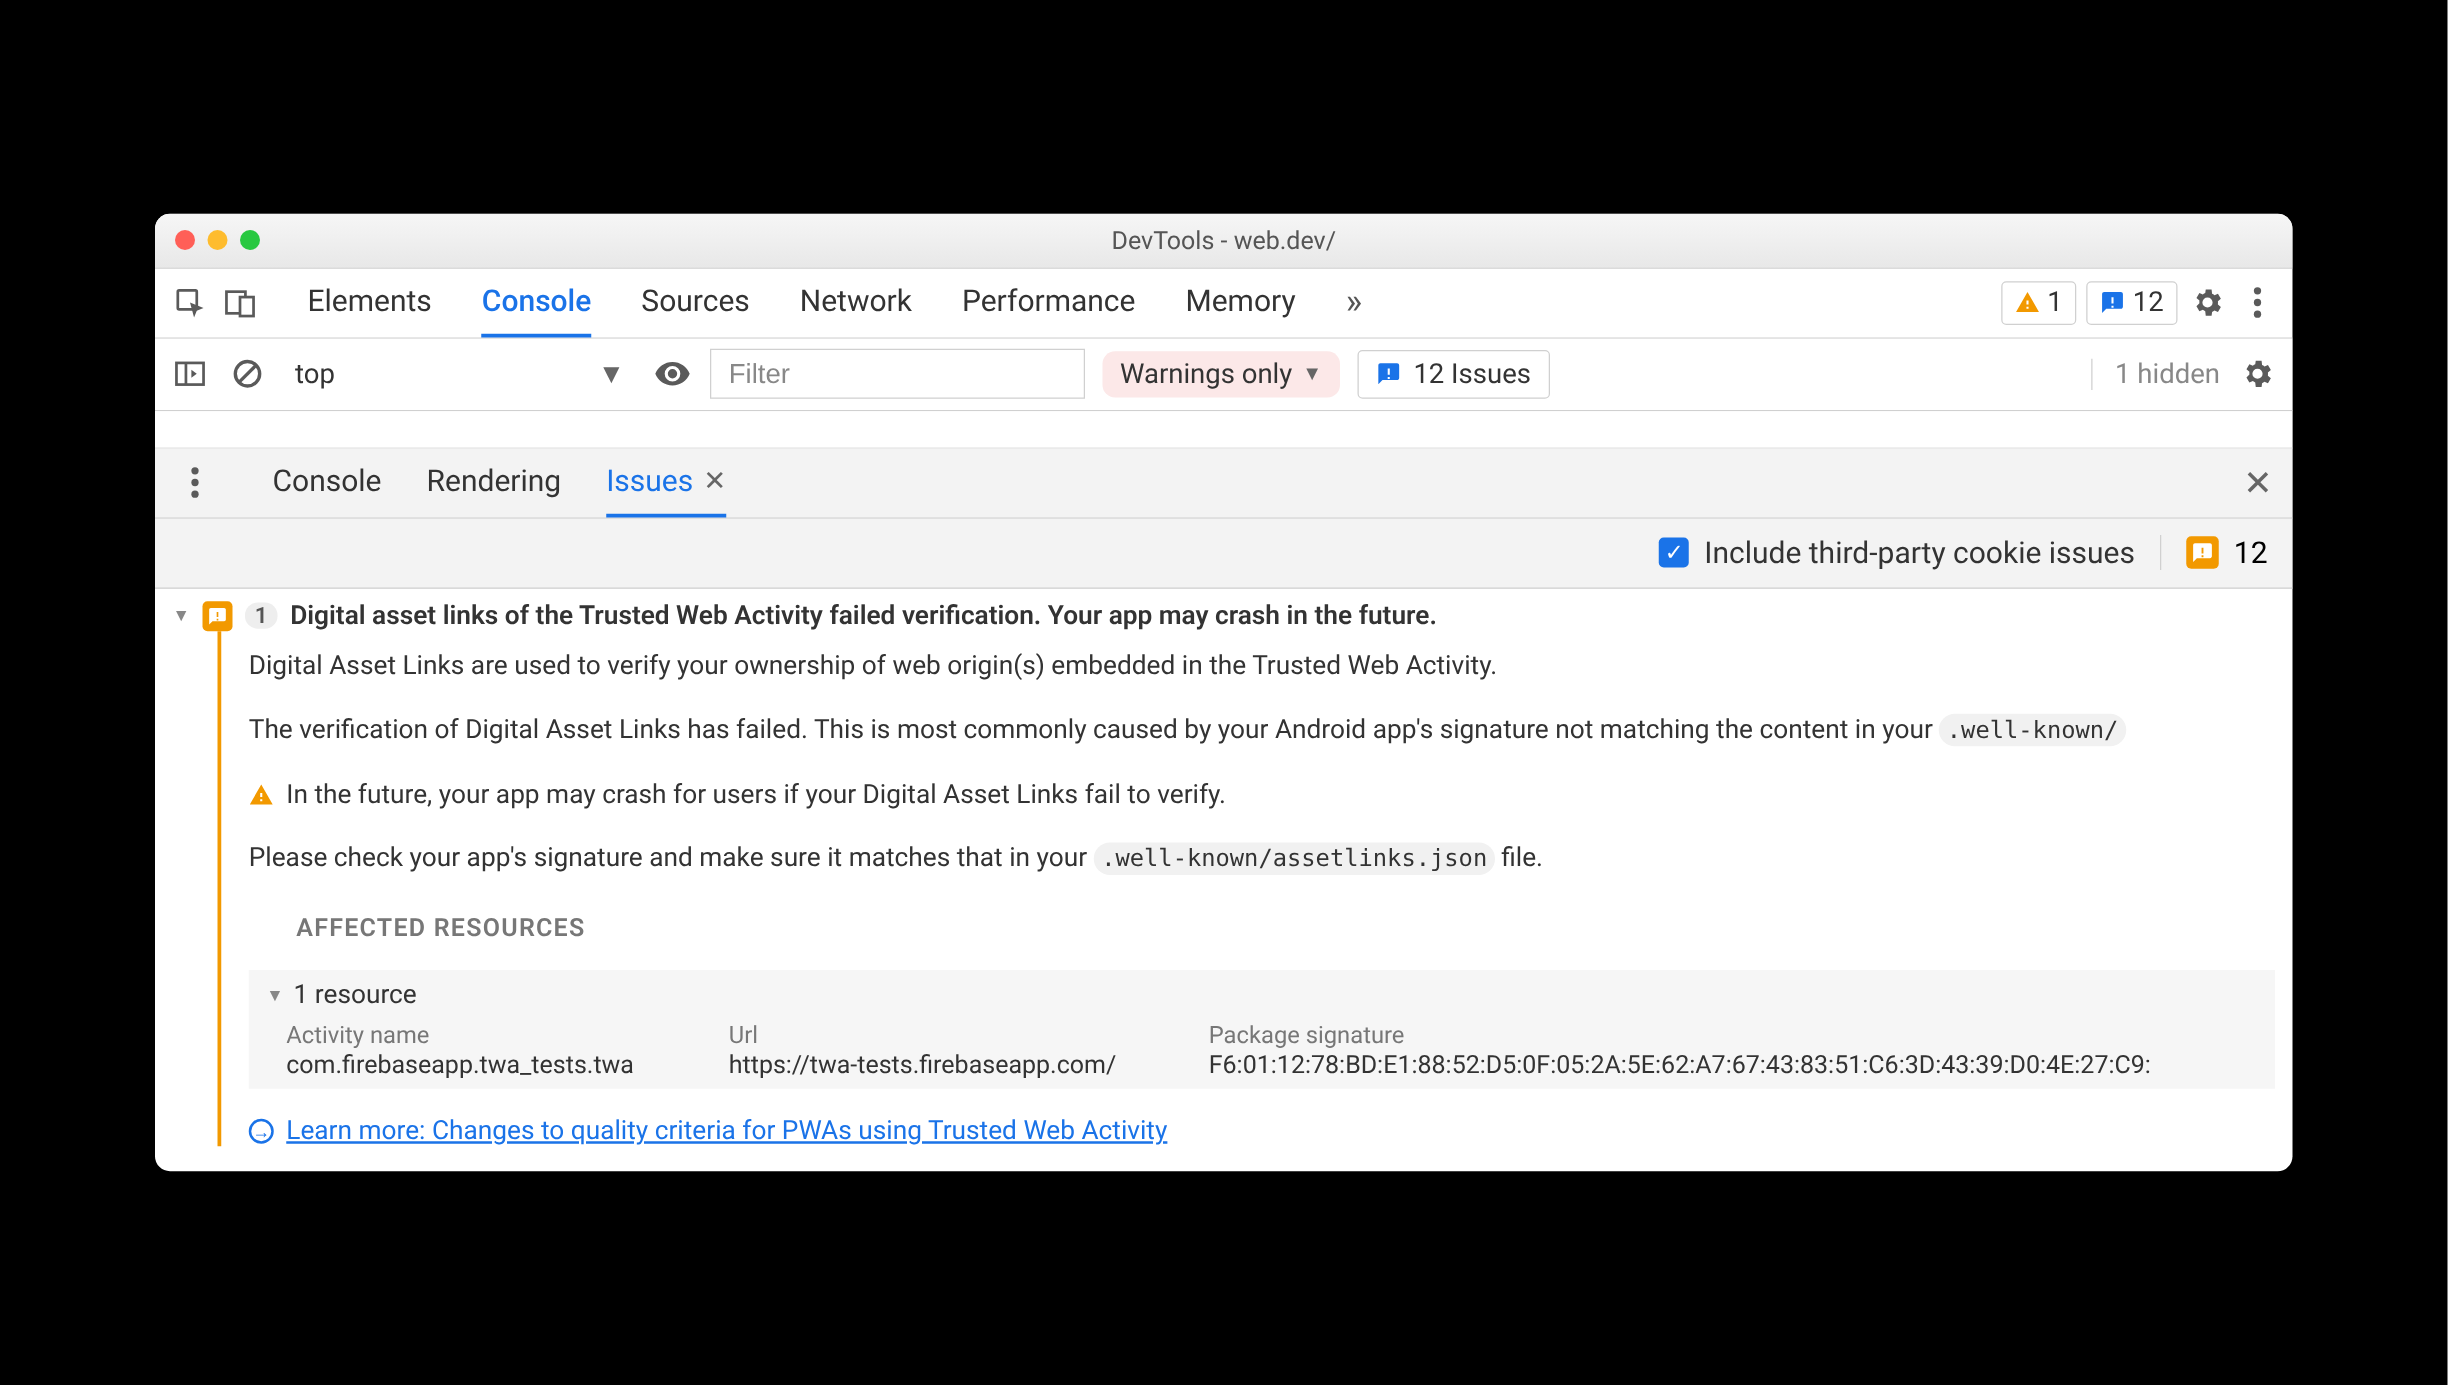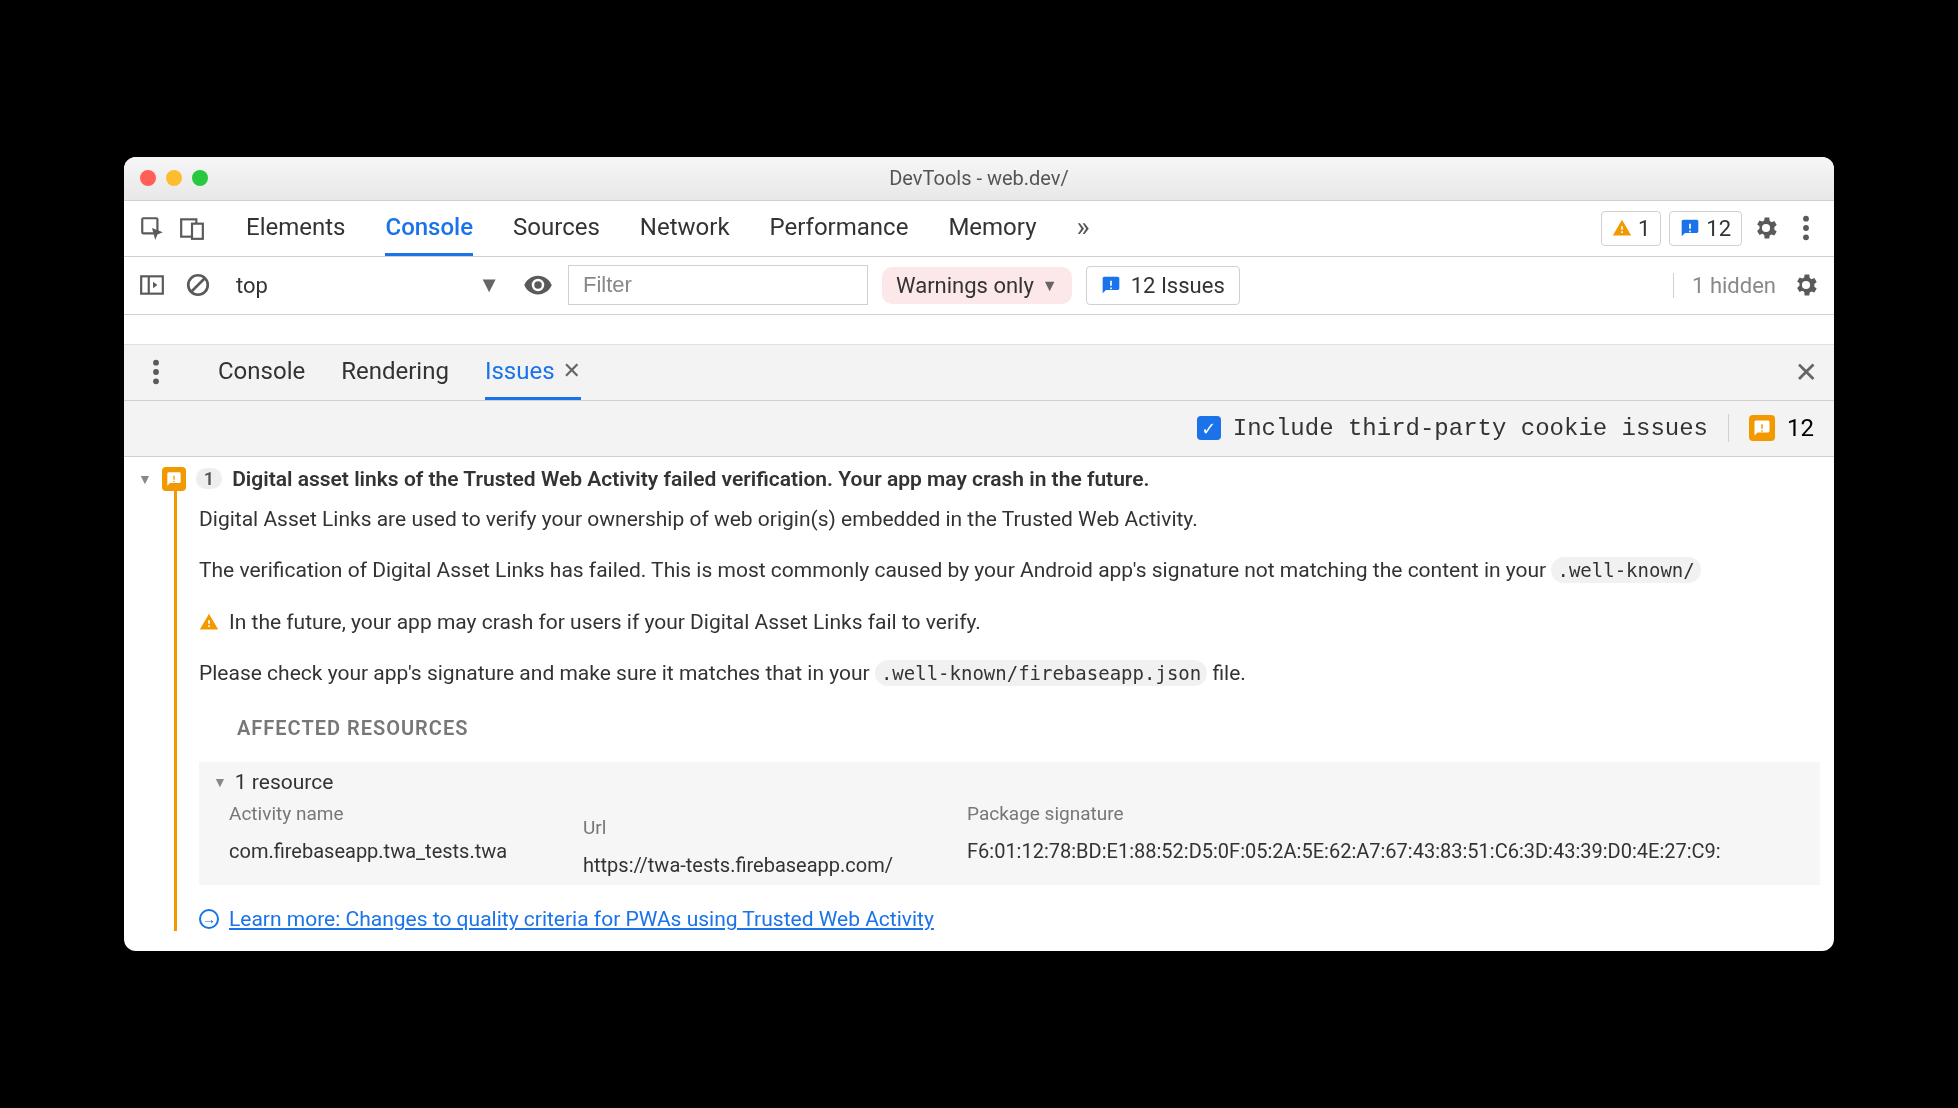--- a/index.html
+++ b/index.html
@@ -124,21 +124,21 @@
     align-items:center;
     justify-content:flex-end;
     padding:0 20px;
     gap:20px;
     border-bottom:1px solid #d0d0d0;
   }
   .checkbox {
     width:24px; height:24px; background:#1a73e8; border-radius:4px;
     display:flex; align-items:center; justify-content:center; color:#fff; font-size:18px;
   }
-  .checkbox-label { font-size:24px; color:#333;font-family:Liberation Mono, monospace; }
+  .checkbox-label { font-size:24px; color:#333; }
   .issue-count-group { display:flex; align-items:center; gap:12px; border-left:1px solid #d0d0d0; padding-left:20px; }
   .issue-count-icon {
     width:26px; height:26px; background:#f29900; border-radius:4px;
     display:flex; align-items:center; justify-content:center; color:#fff; font-weight:bold;
   }
   .issue-panel { padding: 10px 14px 20px 14px; font-size:21px; color:#333; }
   .issue-header { display:flex; align-items:center; gap:10px; font-weight:600; }
   .tri { color:#888; font-size:14px; }
   .issue-badge {
     width:24px; height:24px; background:#f29900; border-radius:4px;
@@ -157,21 +157,21 @@
   code { background:#f1f1f1; font-family: ui-monospace, Menlo, monospace; padding:2px 6px; border-radius:13px; font-size:19px;}
   .warn-inline { display:inline-flex; align-items:center; gap:10px; }
   .section-label { font-size:20px; letter-spacing:1px; color:#777; text-transform:uppercase; font-weight:600; margin-top:6px;margin-left:38px;}
   .resource-block { background:#f6f6f6; padding:8px 14px; }
   .resource-head { display:flex; align-items:center; gap:8px; color:#333; }
   .resource-table { margin-top:8px; margin-left:16px; }
   .resource-table .row { display:flex; gap:24px; white-space:nowrap; overflow:hidden;}
   .resource-table .hdr { color:#777; font-size:19px; }
   .resource-table .val { font-size:20px; color:#333; }
   .col1 { width:330px; }
-  .col2 { width:360px;margin-top:14px; }
+  .col2 { width:360px; }
   .col3 { flex:1; }
   .learn-more { display:flex; align-items:center; gap:10px; }
   .learn-more a { color:#1a73e8; text-decoration:underline; }
   .circle-arrow {
     width:20px; height:20px; border:2px solid #1a73e8; border-radius:50%;
     display:flex; align-items:center; justify-content:center; color:#1a73e8; font-size:14px;
   }
   svg { display:block; }
 </style>
 </head>
@@ -341,21 +341,21 @@
       </p>
       <p class="warn-inline">
         <span>
           <svg width="20" height="20" viewBox="0 0 24 24">
               <path fill="#f29900" d="M1 21h22L12 2 1 21zm12-3h-2v-2h2v2zm0-4h-2v-4h2v4z"></path>
             </svg>
         </span>
         <span>In the future, your app may crash for users if your Digital Asset Links fail to verify.</span>
       </p>
       <p>
-        <span>Please check your app's signature and make sure it matches that in your </span><code>.well-known/firebaseapp.json</code><span> file.</span>
+        <span>Please check your app's signature and make sure it matches that in your </span><code>.well-known/assetlinks.json</code><span> file.</span>
       </p>
 
       <div class="section-label">AFFECTED RESOURCES</div>
 
       <div class="resource-block">
         <div class="resource-head">
           <span class="tri">▼</span>
           <span>1 resource</span>
         </div>
         <div class="resource-table">

